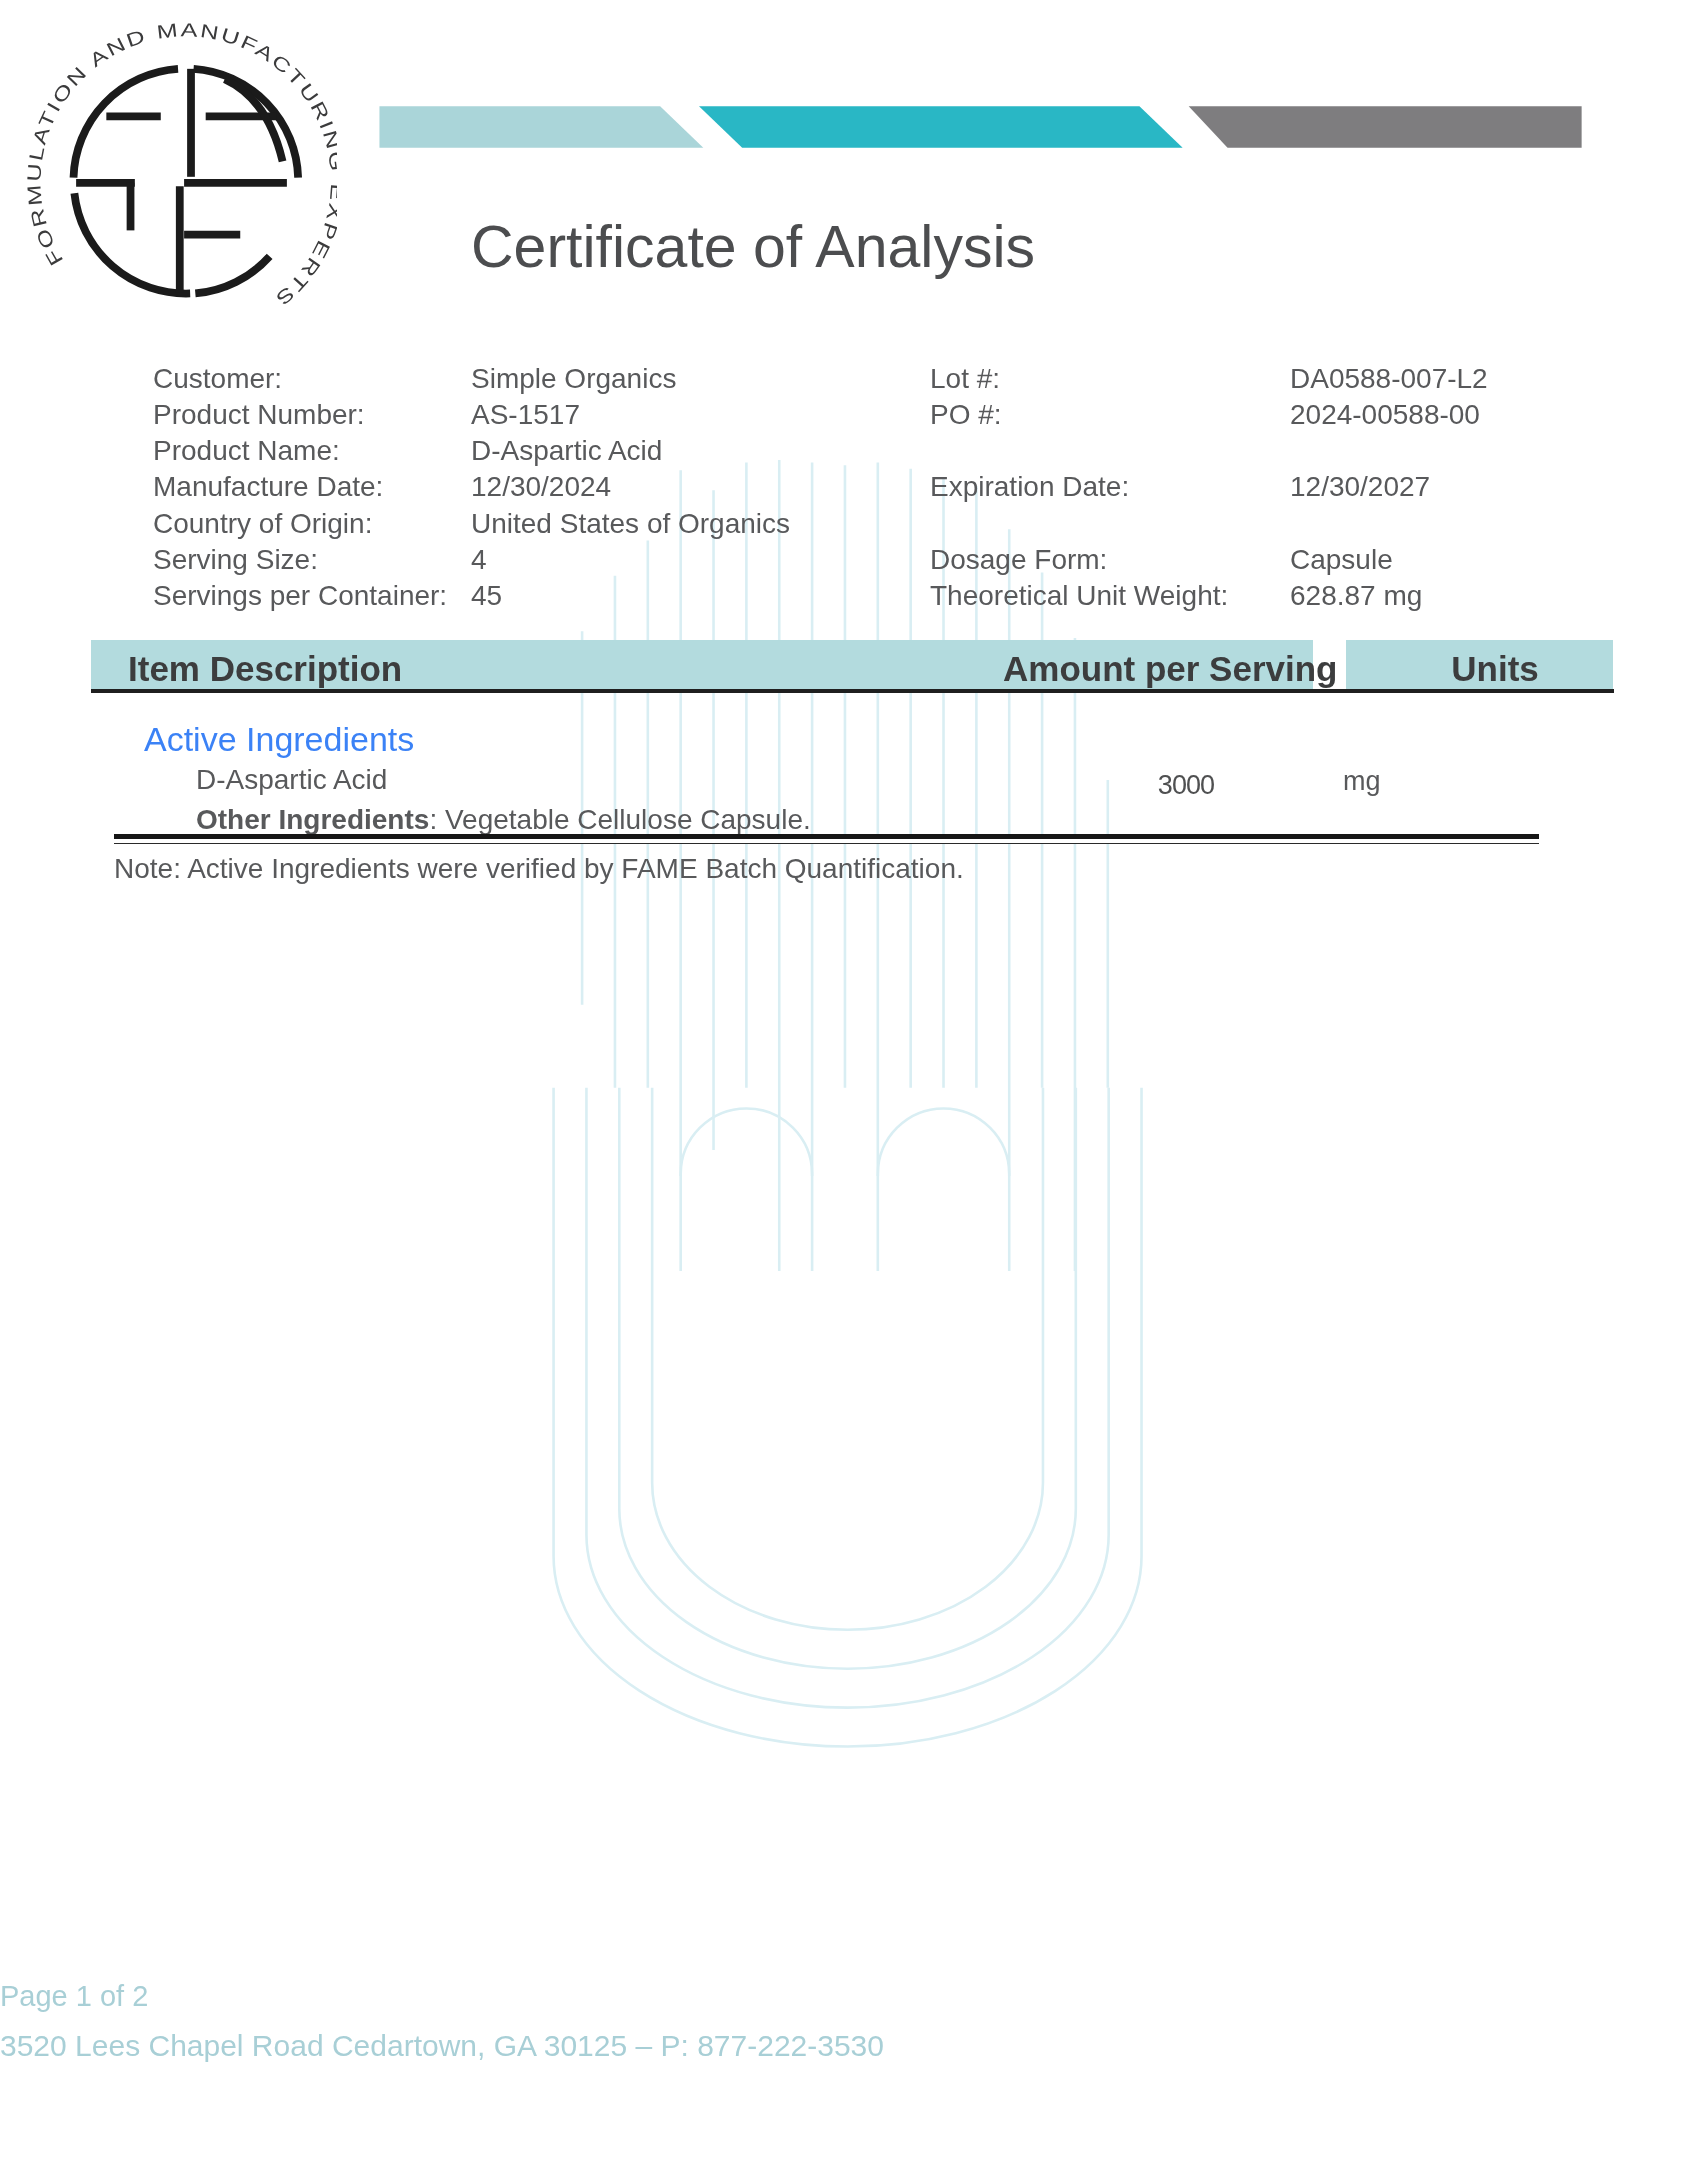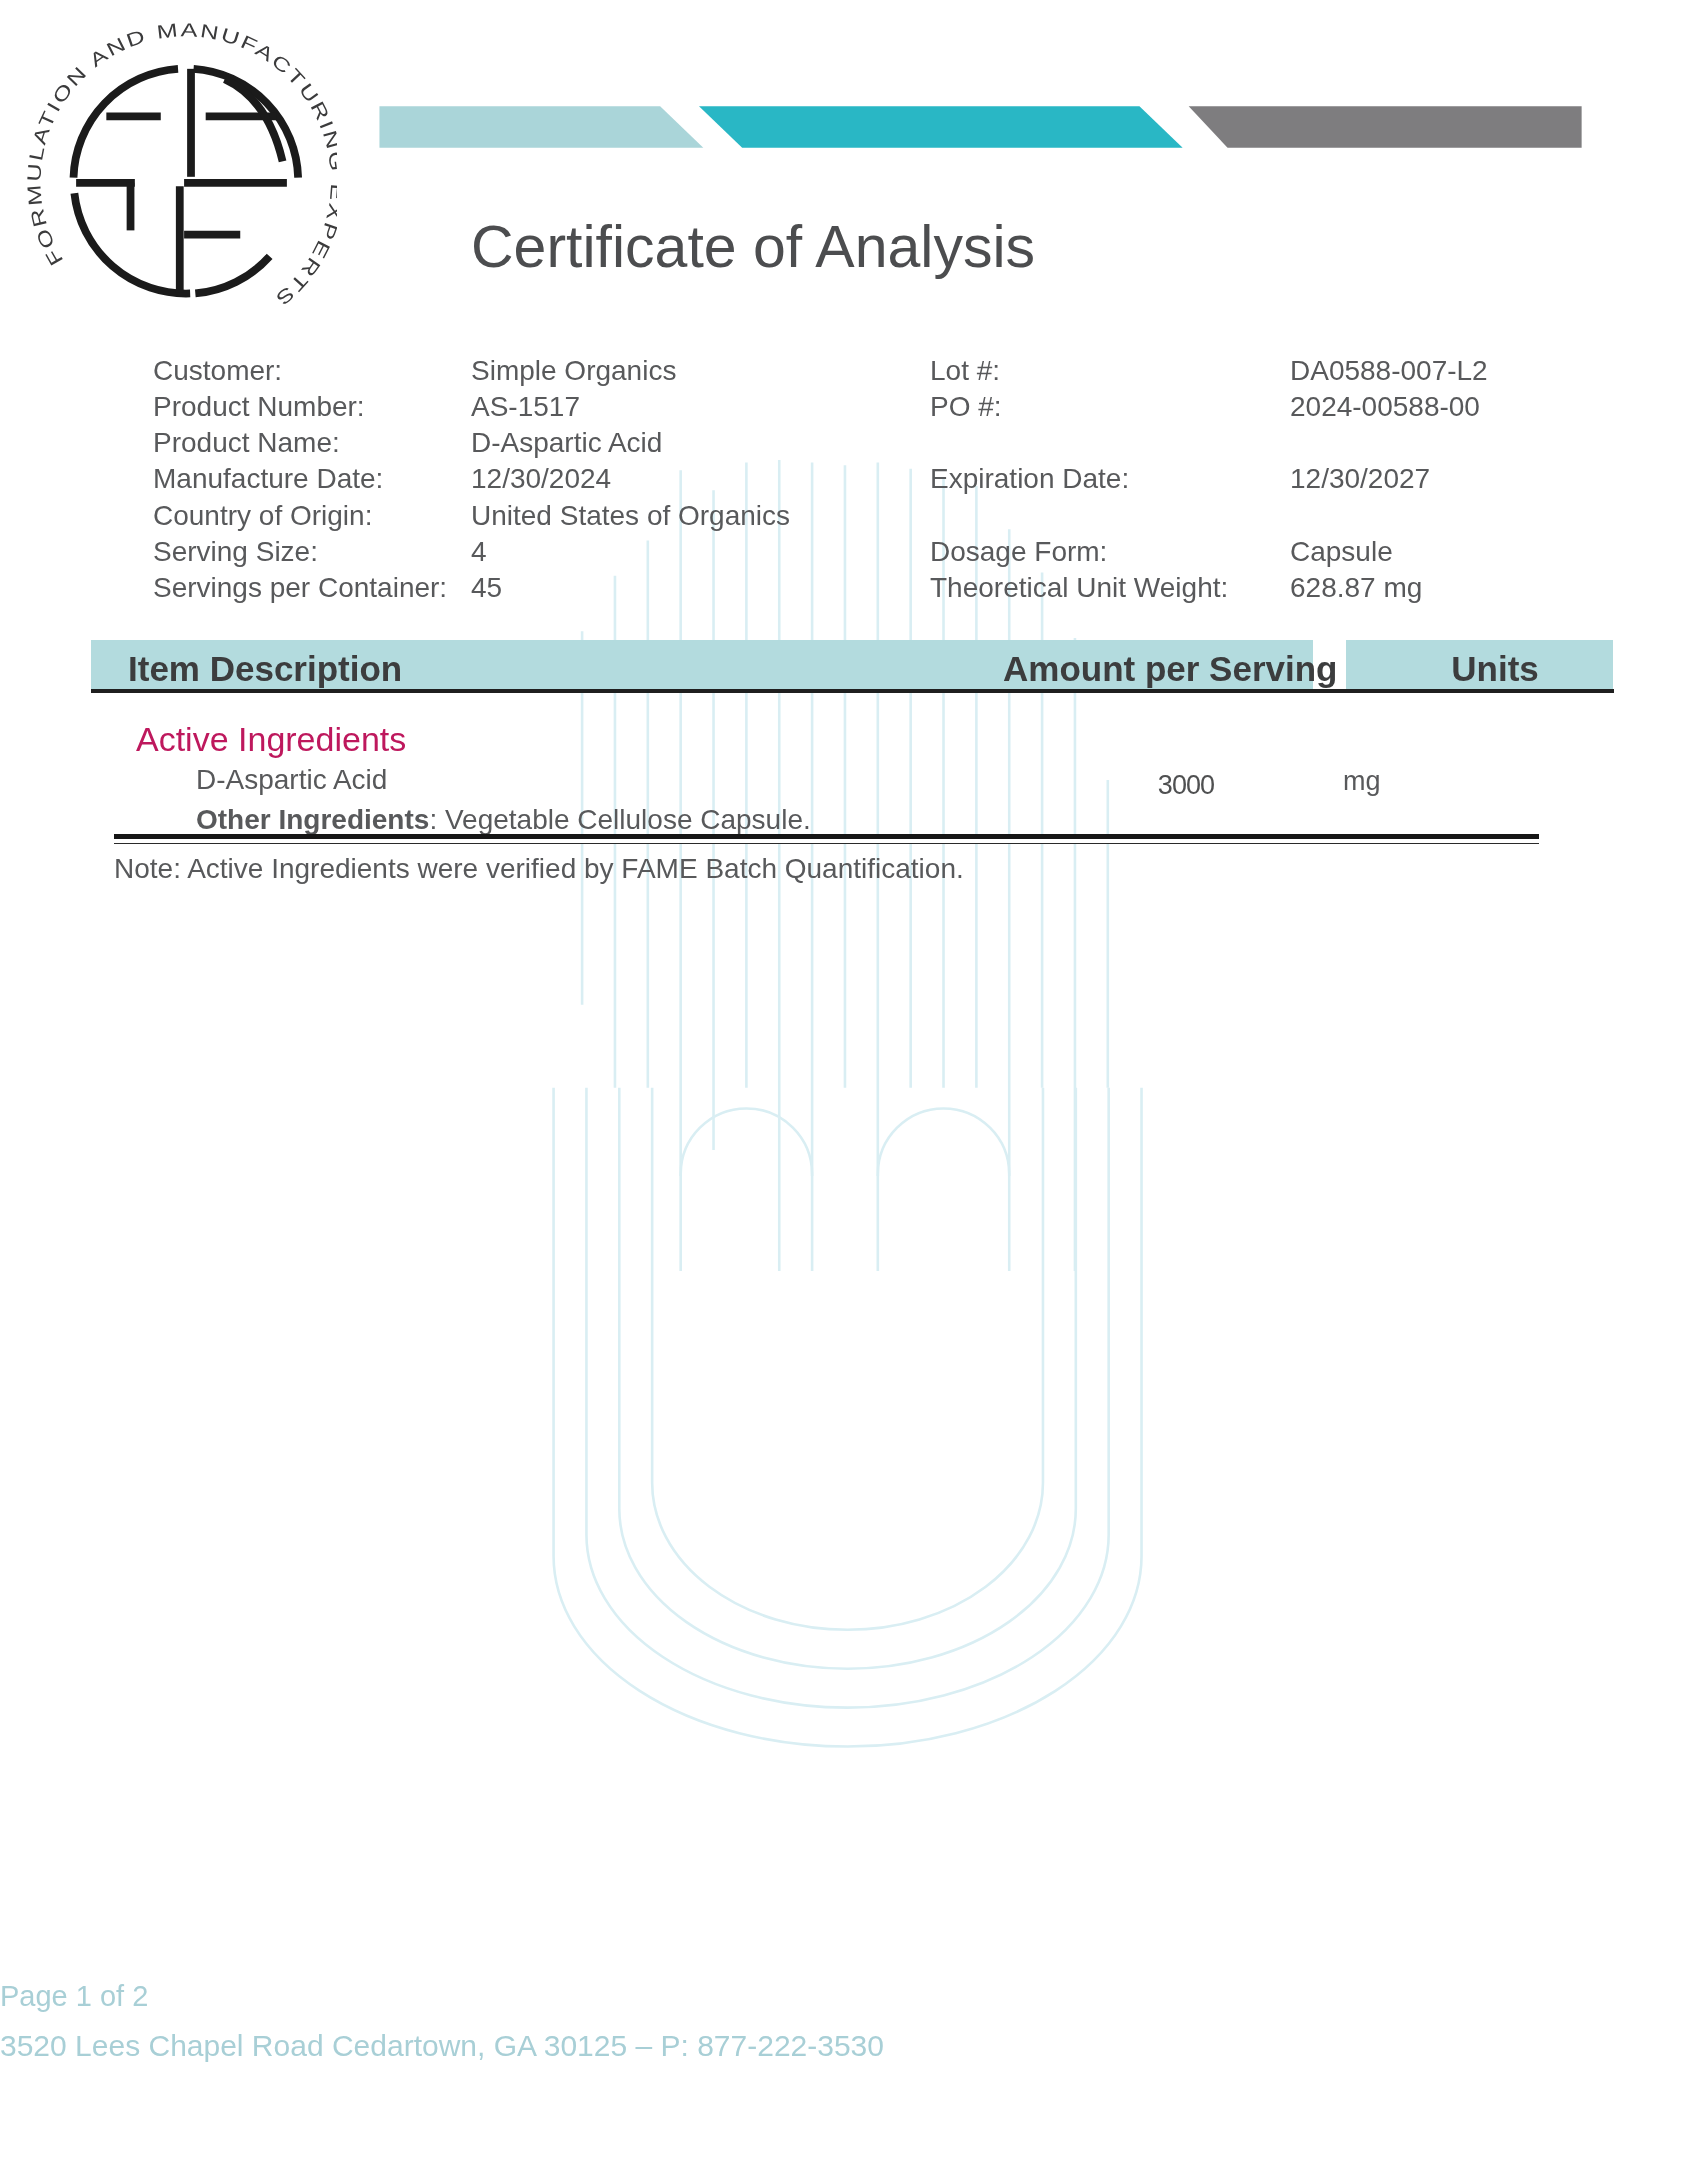--- a/index.html
+++ b/index.html
@@ -16,32 +16,32 @@
   .watermark{left:0;top:0;width:1683px;height:2178px;z-index:0;pointer-events:none;}
   .wm{stroke:#d9eef3;stroke-width:3;fill:none;}
   
   .stripes{left:0;top:0;width:1683px;height:190px;z-index:1;}
   .page-title{
     left:471px;top:213px;z-index:2;
     font-size:59px;font-weight:normal;color:#4c4d4f;letter-spacing:0px;white-space:nowrap;
   }
   
   .info-row{left:0;top:0;width:1683px;height:36px;z-index:2;}
-  .info-row span{position:absolute;font-size:28px;color:#58595b;white-space:nowrap;}
+  .info-row span{position:absolute;font-size:28px;color:#58595b;white-space:nowrap;margin-top:8px;}
   .lblL{left:153px;}  .valL{left:471px;}
   .lblR{left:930px;} .valR{left:1290px;}
   
   .band{left:91px;top:640px;width:1522px;height:49px;background:#b3dbde;z-index:1;}
   .band-gap{left:1313px;top:640px;width:33px;height:49px;background:#ffffff;z-index:2;}
   .band-underline{left:91px;top:689px;width:1523px;height:4.3px;background:#1f1f1f;z-index:2;}
   .th{z-index:3;font-size:35px;font-weight:bold;color:#3c3d3e;white-space:nowrap;}
   .th-item{left:128px;top:649px;}
   .th-amount{left:1003px;top:649px;width:329px;text-align:center;}
   .th-units{left:1346px;top:649px;width:266px;text-align:center;margin-left:16px;}
-  .section-head{left:136px;top:720px;font-size:34px;color:#be185d;z-index:2;white-space:nowrap;text-align:center;}
+  .section-head{left:144px;top:720px;font-size:34px;color:#3b82f6;z-index:2;white-space:nowrap;text-align:center;}
   .row-name{left:196px;top:764px;font-size:28px;color:#58595b;z-index:2;white-space:nowrap;}
   .row-amount{left:1143px;top:770px;width:86px;text-align:center;font-size:27px;color:#4f5051;letter-spacing:-0.9px;z-index:2;}
   .row-units{left:1343px;top:766px;font-size:27px;color:#58595b;z-index:2;}
   .other-line{left:196px;top:804px;font-size:28px;color:#58595b;z-index:2;white-space:nowrap;}
   .other-line .b{font-weight:bold;}
   .thick-rule{left:114px;top:834px;width:1425px;height:4.3px;z-index:2;
     border-top:5.2px solid #161616;border-bottom:1.7px solid #2a2a2a;box-sizing:content-box;background:#fff;}
   .note-line{left:114px;top:853px;font-size:28px;color:#58595b;z-index:2;white-space:nowrap;}
   
   .footer-page{left:0;top:1980px;width:1683px;text-align:left;font-size:29px;color:#a8cfd6;z-index:2;}

